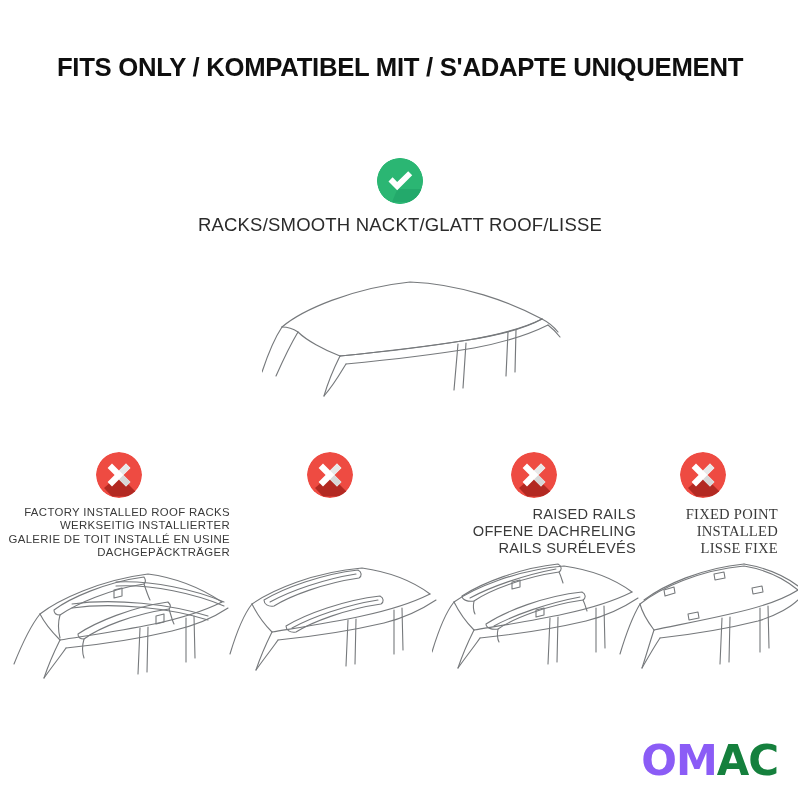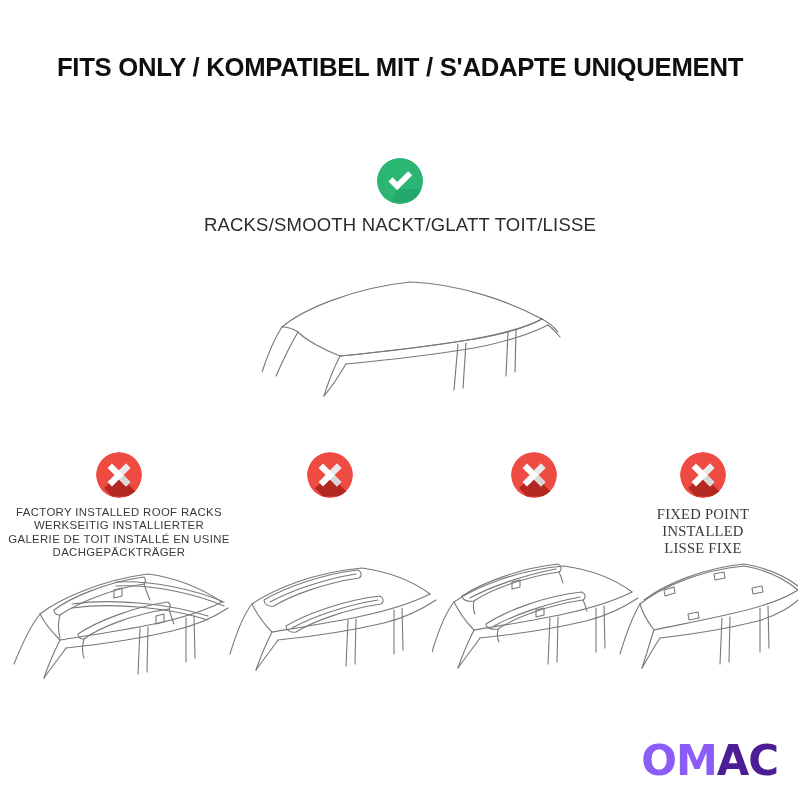--- a/index.html
+++ b/index.html
@@ -82,21 +82,21 @@
   .cols {
     position: absolute;
     left: 0;
     top: 452px;
     width: 800px;
     height: 250px;
   }
   .col {
     position: absolute;
     top: 0;
-    text-align: center;
+    text-align: right;
   }
   .col-0 { left: 8px;   width: 222px; }
   .col-1 { left: 228px; width: 204px; }
   .col-2 { left: 432px; width: 204px; }
   .col-3 { left: 628px; width: 150px; font-family: Liberation Serif, serif; }
 
   .bad-label {
     margin-top: 8px;
     color: #3a3a3a;
     white-space: nowrap;
@@ -124,40 +124,40 @@
     position: absolute;
     right: 22px;
     bottom: 18px;
     font-size: 42px;
     font-weight: bold;
     letter-spacing: -1px;
     line-height: 42px;
     font-family: "DejaVu Sans", sans-serif;
   }
   .logo .dark { color: #8b5cf6; }
-  .logo .red  { color: #4c1d95; }
+  .logo .red  { color: #15803d; }
 </style>
 </head>
 <body>
 
 <div class="title">FITS ONLY / KOMPATIBEL MIT / S'ADAPTE UNIQUEMENT</div>
 
 <div class="ok-block">
   <div class="badge">
     <div class="shadow" style="background:#2BB673"></div>
     <svg viewBox="0 0 46 46" xmlns="http://www.w3.org/2000/svg" aria-hidden="true">
       <circle cx="23" cy="23" r="23" fill="#2BB673"></circle>
       <path d="M20.5 31 L44 31 L44 38 L34 44 L15 44 Z" fill="#22A468" opacity="0.75"></path>
       <path d="M11.5 23.4 L15.6 19.2 L20.2 24.0 L31.2 13.2 L35.2 17.3 L20.2 32.2 Z" fill="#ffffff"></path>
     </svg>
   </div>
   <div class="ok-label">
     <span class="l">RACKS/SMOOTH</span>
     <span class="l">NACKT/GLATT</span>
-    <span class="l">TOIT/LISSE</span>
+    <span class="l">ROOF/LISSE</span>
   </div>
 </div>
 
 <div class="roof-top">
   <svg viewBox="0 0 300 135" xmlns="http://www.w3.org/2000/svg" aria-hidden="true">
     <g fill="none" stroke="#76797c" stroke-width="1.15" stroke-linejoin="round" stroke-linecap="round">
 
       <path d="M20 55 C40 38 90 16 148 10 C200 12 248 30 280 47"></path>
       <path d="M280 47 C262 56 236 63 206 68 C168 74 118 80 78 84"></path>
       <path d="M78 84 C62 78 44 68 36 60 C30 56 24 55 20 55"></path>
@@ -276,20 +276,25 @@
 
   <div class="col col-2">
     <div class="badge">
       <svg viewBox="0 0 46 46" xmlns="http://www.w3.org/2000/svg" aria-hidden="true">
         <circle cx="23" cy="23" r="23" fill="#EE4B42"></circle>
         <path d="M23 23 L40 40 L34 44.5 L16 44.5 L8 36 Z" fill="#A8231C" opacity="0.85"></path>
         <path d="M16.0 11.6 L23 18.6 L30.0 11.6 L34.4 16.0 L27.4 23 L34.4 30.0 L30.0 34.4 L23 27.4 L16.0 34.4 L11.6 30.0 L18.6 23 L11.6 16.0 Z" fill="#ffffff"></path>
         <path d="M23 18.6 L30.0 11.6 L34.4 16.0 L27.4 23 Z" fill="#e8e8e8"></path>
         <path d="M23 27.4 L30.0 34.4 L34.4 30.0 L27.4 23 Z" fill="#d8d8d8"></path>
       </svg>
+    </div>
+    <div class="bad-label">
+      <span class="l">RAISED RAILS</span>
+      <span class="l">OFFENE DACHRELING</span>
+      <span class="l">RAILS SURÉLEVÉS</span>
     </div>
     <div class="roof-small">
       <svg viewBox="0 0 210 140" xmlns="http://www.w3.org/2000/svg" aria-hidden="true">
         <g fill="none" stroke="#76797c" stroke-width="1.1" stroke-linejoin="round" stroke-linecap="round">
 
           <path d="M22 50 C42 36 84 18 132 14 C160 18 184 28 200 40"></path>
           <path d="M200 40 C184 48 160 56 132 62 C100 69 66 74 42 78"></path>
           <path d="M42 78 C34 70 26 58 22 50"></path>
           <path d="M22 50 C14 60 6 80 0 100"></path>
           <path d="M42 78 C36 90 30 104 26 116"></path>

